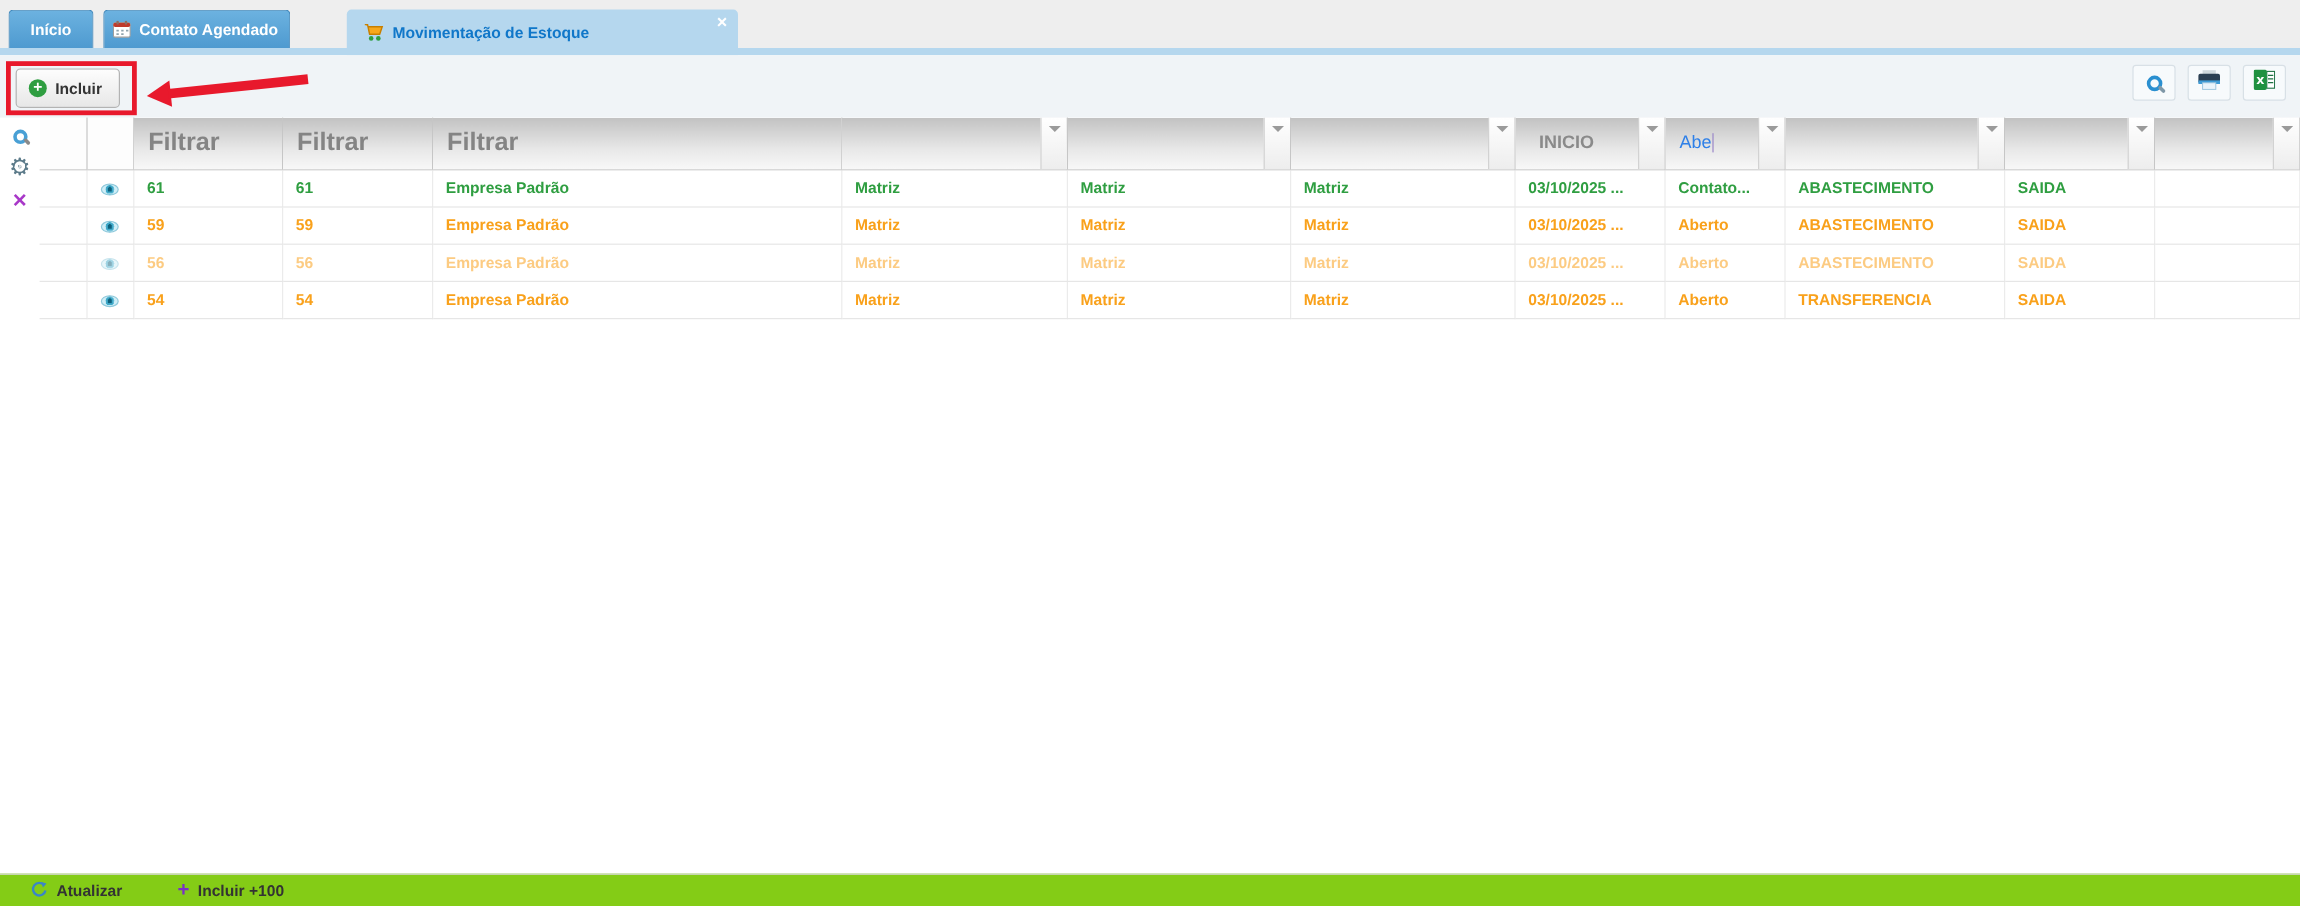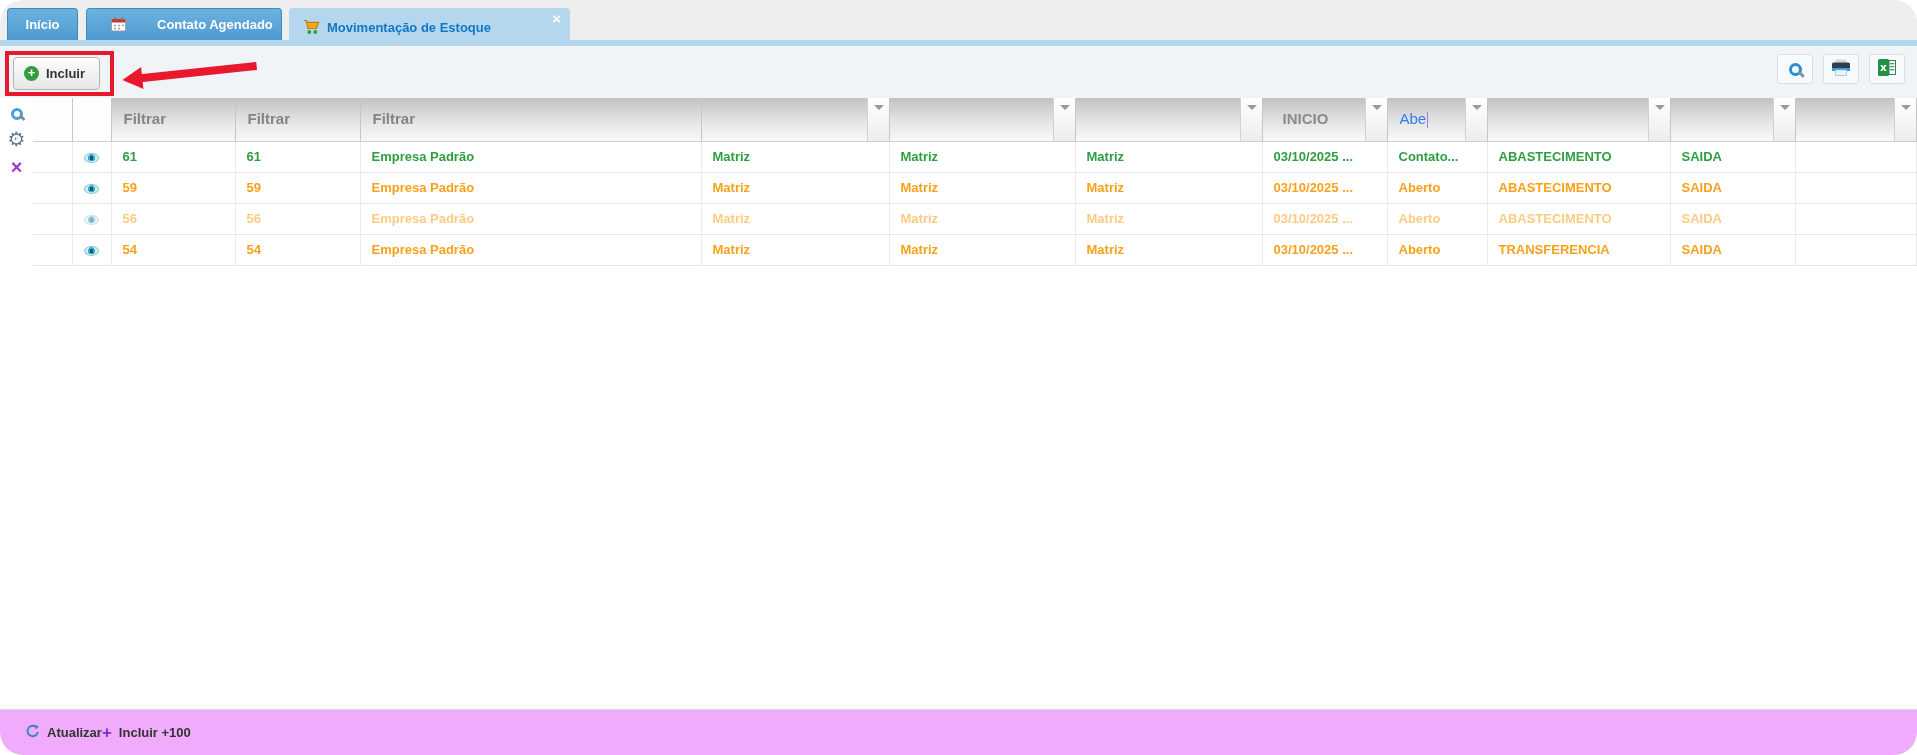--- a/index.html
+++ b/index.html
@@ -1,27 +1,27 @@
 <!DOCTYPE html>
 <html><head>
 <meta charset="utf-8">
 <style>
   * { box-sizing: border-box; margin: 0; padding: 0; }
   body { font-family: "Liberation Sans", sans-serif; background:#fff; }
-  .page { position:relative; width:1917px; height:755px; background:#fff; overflow:hidden;border-radius:23px; }
+  .page { position:relative; width:1917px; height:755px; background:#fff; overflow:hidden; }
 
   
   .tabbar { position:absolute; left:0; top:0; width:100%; height:40px; background:#eeeeee; }
   .substrip { position:absolute; left:0; top:40px; width:100%; height:6px; background:#b5d7ee; }
   .tab { position:absolute; top:8px; height:32px; display:flex; align-items:center;
          border-radius:4px 4px 0 0; font-size:13px; font-weight:bold; cursor:pointer; }
   .tab.inactive { background:linear-gradient(#6cb2e0,#4e9ad0); border:1px solid #4089bd; border-bottom:none; color:#fff; }
   .tab-inicio { left:7px; width:71px; justify-content:center; }
-  .tab-contato { left:86px; width:196px; padding-left:24px;gap:24px; }
-  .tab-active { left:289px; width:281px; top:8px; height:38px; background:#b5d7ee; color:#1077c9;
+  .tab-contato { left:86px; width:156px; padding-left:7px; }
+  .tab-active { left:289px; width:326px; top:8px; height:38px; background:#b5d7ee; color:#1077c9;
                 padding-left:14px; border-radius:4px 4px 0 0; }
   .tab .ticon { margin-right:7px; display:inline-flex; }
   .tab-close { position:absolute; right:9px; top:4px; color:#fff; font-size:15px; font-weight:bold; line-height:14px; cursor:pointer; }
 
   
   .toolbar { position:absolute; left:0; top:46px; width:100%; height:52px; background:#f0f4f7; }
   .incluir { position:absolute; left:13px; top:11px; height:33px; padding:0 14px 0 10px;
              background:linear-gradient(#fdfdfd,#e7e7e7); border:1px solid #b3b3b3; border-radius:4px;
              font-family:"Liberation Sans",sans-serif; font-size:13px; font-weight:bold; color:#333;
              display:flex; align-items:center; gap:7px; cursor:pointer; }
@@ -57,21 +57,21 @@
   table { border-collapse:collapse; table-layout:fixed; width:1884px; }
   th, td { overflow:hidden; white-space:nowrap; text-overflow:ellipsis; }
   thead th { height:42px; background:linear-gradient(#fafafa,#ececec); border-top:1px solid #cfcfcf;
              border-right:1px solid #c6c6c6; border-bottom:1px solid #d0d0d0;
              font-size:14px; font-weight:bold; color:#4d4d4d; text-align:left; padding:0 8px 0 12px; cursor:pointer; }
   thead th.sorted { color:#2e9e3f; font-style:italic; text-decoration:underline; }
   tr.filter td { height:43px; background:linear-gradient(180deg,#c2c2c2 0%,#e8e8e8 62%,#f8f8f8 100%);
                  border-right:1px solid #c6c6c6; border-bottom:1px solid #cfcfcf; position:relative; }
   tr.filter td.plain { background:#fdfdfd; }
   tr.filter input { width:92%; background:transparent; border:none; outline:none;
-                    font-family:"Liberation Sans",sans-serif; font-size:15px; font-weight:bold; color:#555; padding-left:12px; }
+                    font-family:"Liberation Sans",sans-serif; font-size:21px; font-weight:bold; color:#555; padding-left:12px; }
   tr.filter input::placeholder { color:#848484; opacity:1; }
   .dd { cursor:pointer; }
   .ddarrow { position:absolute; right:0; top:0; bottom:0; width:22px;
              background:linear-gradient(#ffffff,#ededed); border-left:1px solid #d2d2d2; cursor:pointer; }
   .ddarrow::after { content:''; position:absolute; top:7px; left:6px;
                     border:5px solid transparent; border-top-color:#9a9a9a; }
   .inicio-txt { font-size:15px; font-weight:bold; color:#8a8a8a; padding-left:20px;margin-top:20px; }
   .sit-text { font-size:15px; font-weight:normal; color:#2f80e8; padding-left:12px; }
   .caret { display:inline-block; width:1px; height:16px; background:#9a86c9; vertical-align:middle; margin-left:1px; }
 
@@ -81,22 +81,22 @@
   tr.r-green td { color:#2f9e41; }
   tr.r-orange td { color:#f9a11b;margin-left:10px; }
   tr.faded td { color:rgba(249,161,27,.55); }
   tr.faded .eye { opacity:.5; }
   td.eyecell { text-align:center; padding:0; }
   .eye { display:inline-block; width:15px; height:10px; border:1px solid #8fc9db; border-radius:50%;
          background:radial-gradient(circle at 50% 48%, #0d5f7a 0 2px, #3fa9c9 2px 3.6px, #cfeef7 3.7px);
          vertical-align:middle; cursor:pointer; }
 
   
-  .footerbar { position:absolute; left:0; bottom:0; width:100%; height:46px; background:#f0abfc;
-               border-top:1px solid #d8d8d8; display:flex; align-items:center; padding-left:26px; }
+  .footerbar { position:absolute; left:0; bottom:0; width:100%; height:27px; background:#84cc16;
+               border-top:1px solid #d8d8d8; display:flex; align-items:center; padding-left:26px; gap:46px; }
   .fbtn { display:flex; align-items:center; gap:7px; font-size:13px; font-weight:bold; color:#333; cursor:pointer; }
   .fplus { color:#7a30c9; font-size:17px; font-weight:bold; line-height:14px; }
 </style>
 </head>
 <body>
 
 <div class="page">
 
   <div class="tabbar">
     <div class="tab inactive tab-inicio">

